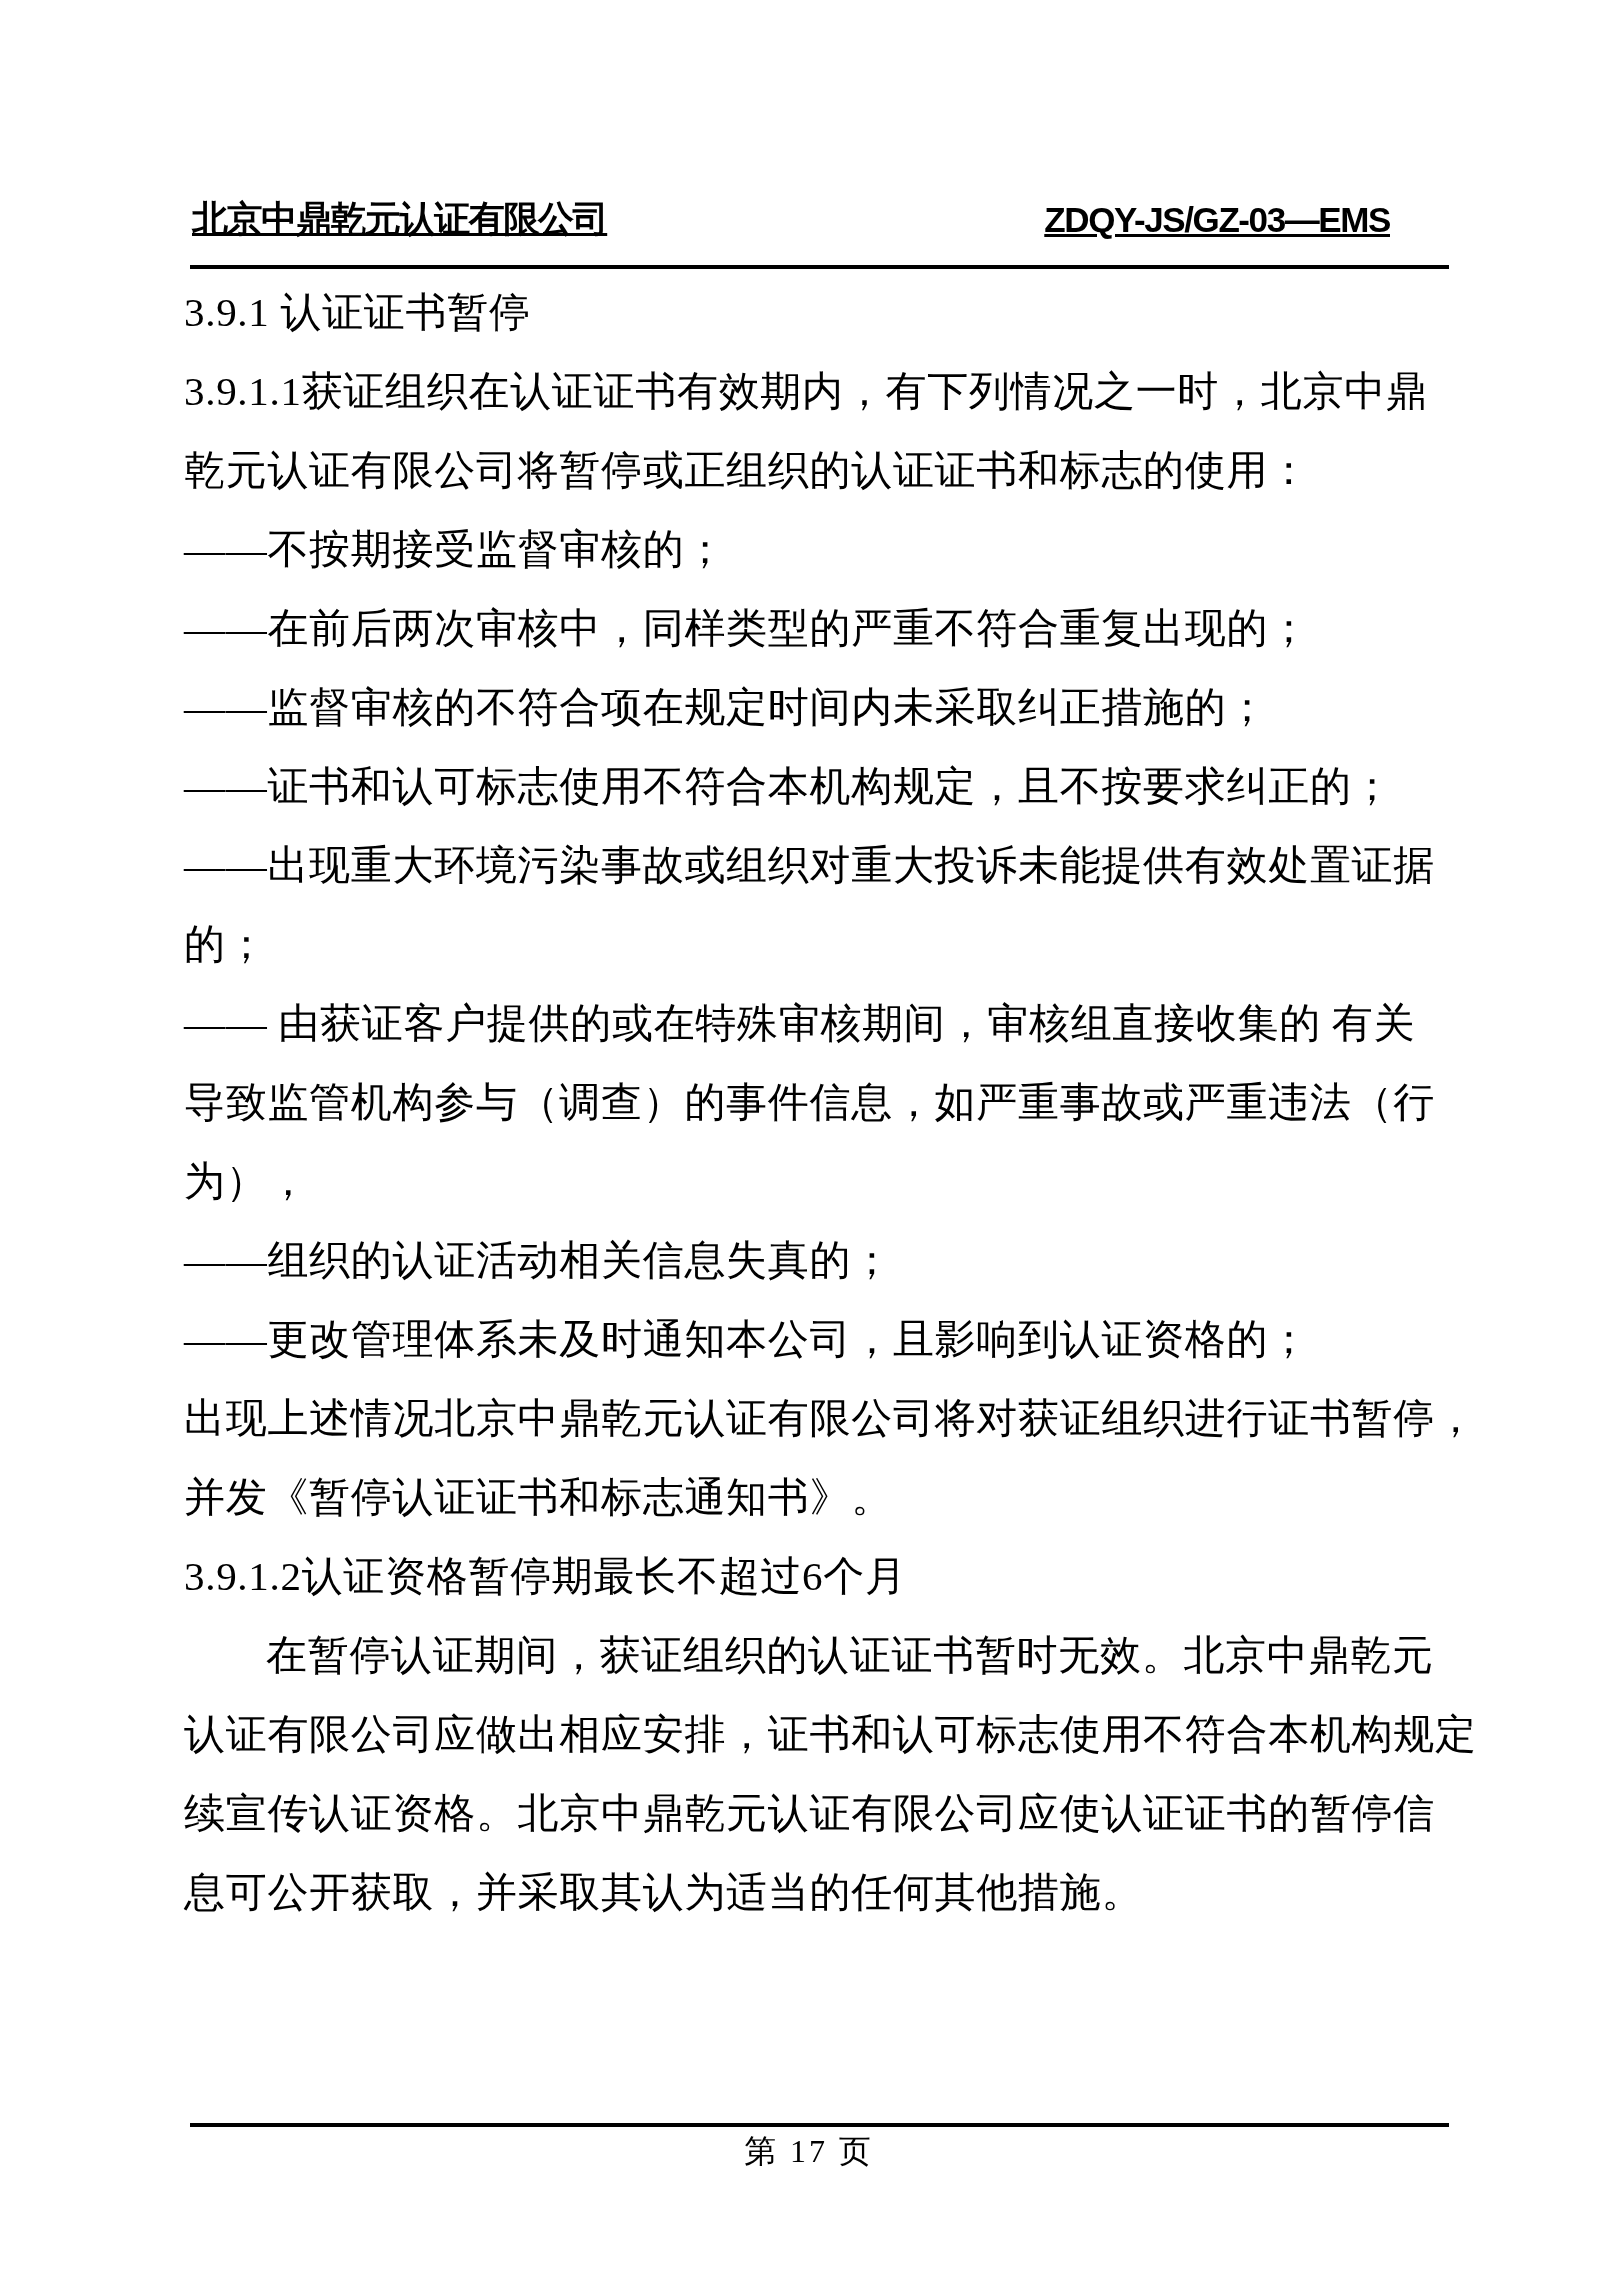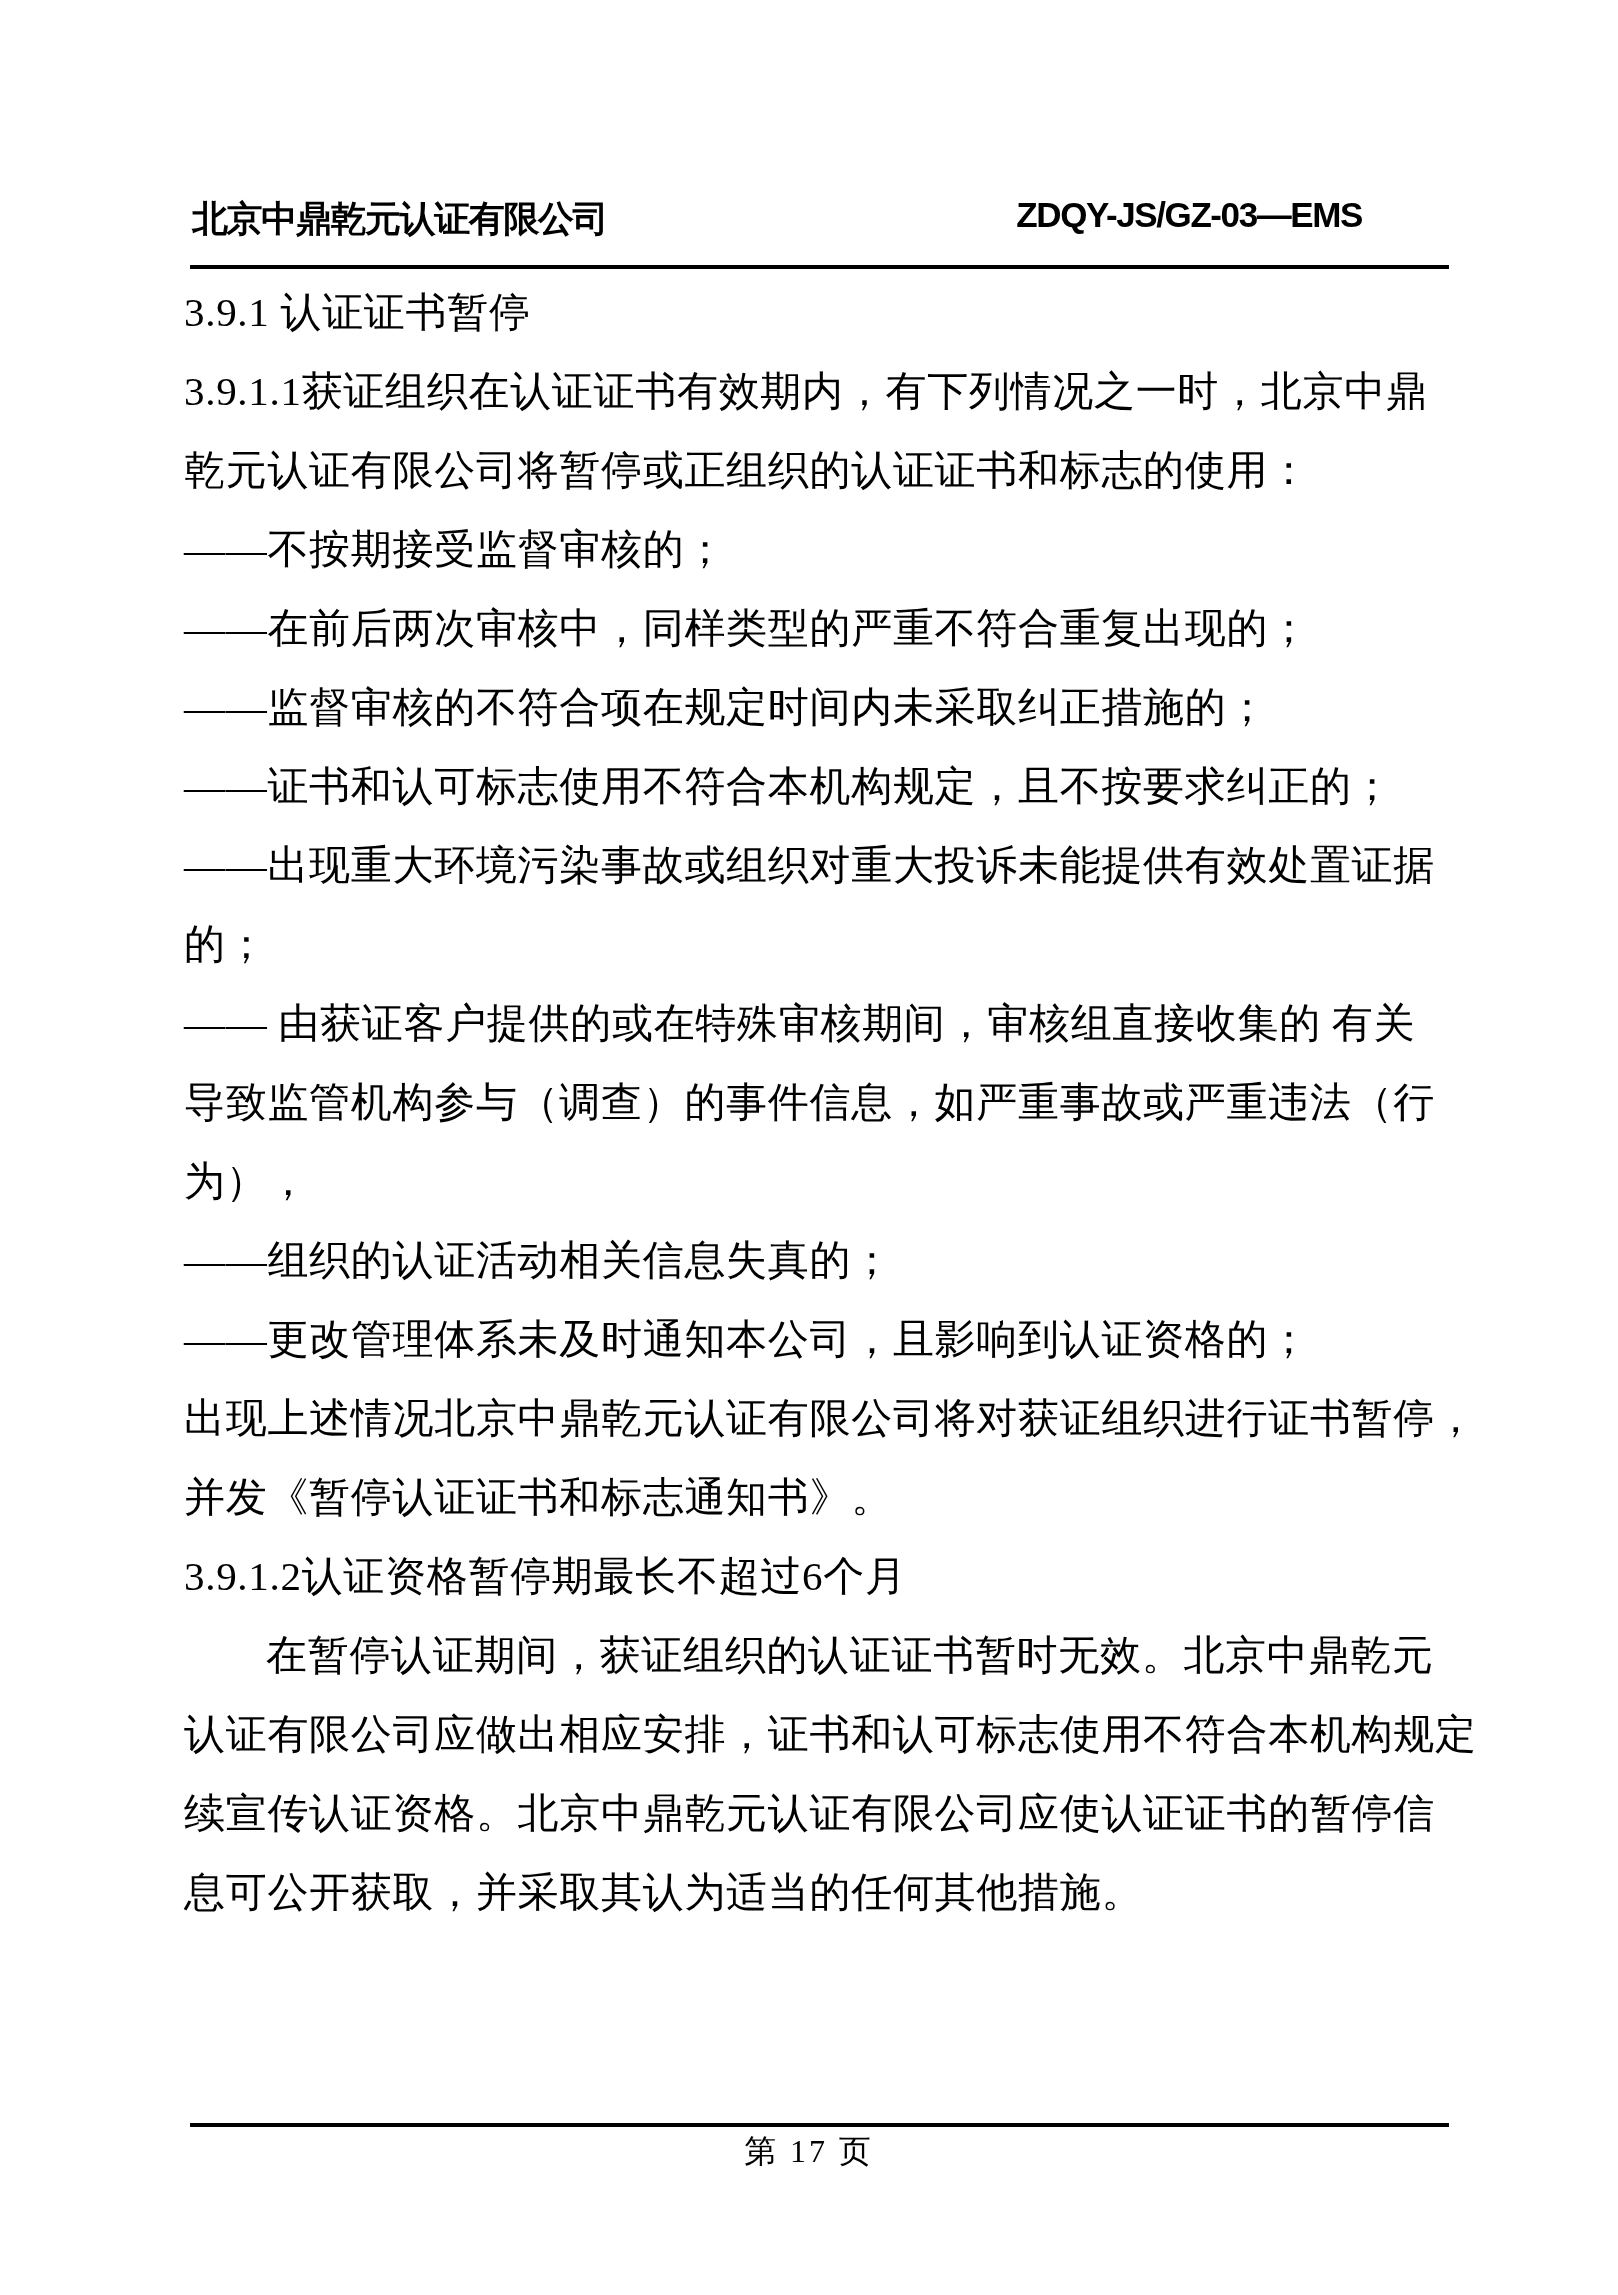--- a/index.html
+++ b/index.html
@@ -16,36 +16,37 @@
     color: #000000;
   }
   
   .page-header {
     position: absolute;
     left: 192px;
     top: 195px;
     width: 1257px;
     display: flex;
     justify-content: space-between;
-    align-items: flex-start;
+    align-items: center;
+    text-decoration: underline;
   }
   .company-name {
     font-family: "Liberation Sans", "DejaVu Sans", sans-serif;
     font-weight: 700;
     font-size: 36px;
     letter-spacing: -1.4px;
     white-space: nowrap;
   }
   .doc-code {
     font-family: "Liberation Sans", "DejaVu Sans", sans-serif;
     font-weight: 700;
     font-size: 35px;
     letter-spacing: -1.4px;
     white-space: nowrap;
-    margin-right: 87px;
+    margin-right: 59px;
   }
   .header-rule {
     position: absolute;
     left: 190px;
     top: 265px;
     width: 1259px;
     height: 4.3px;
     background: #000000;
   }
   

